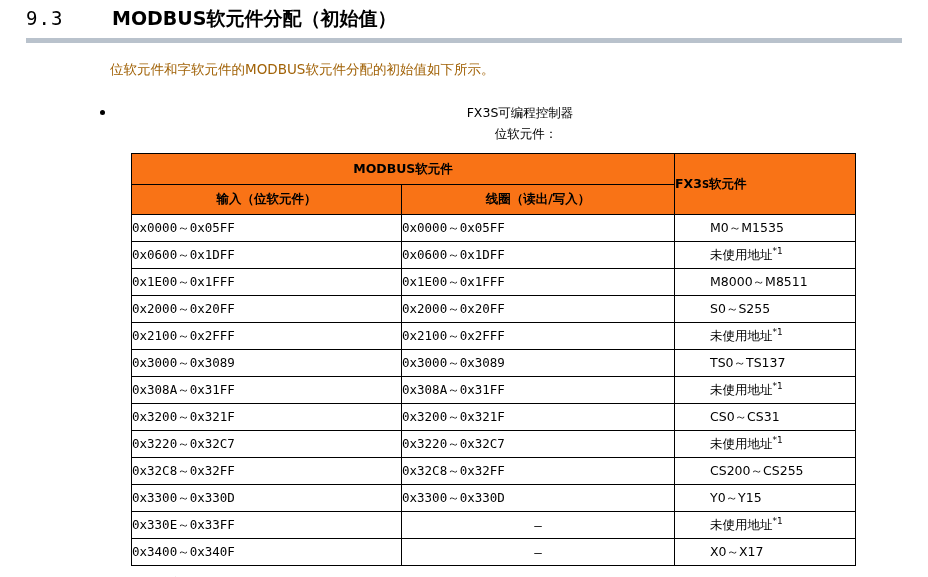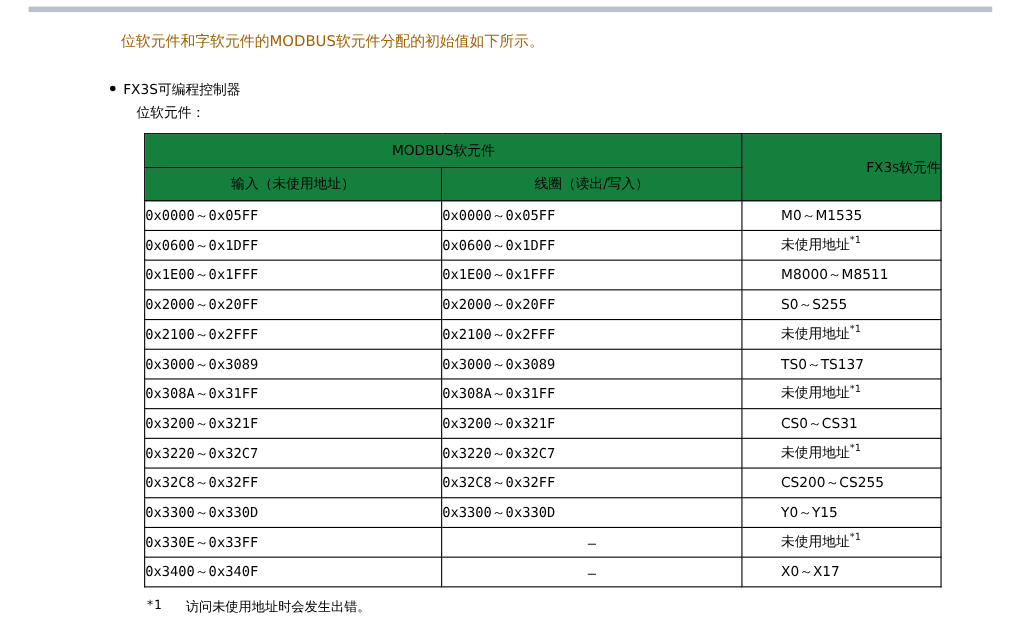--- a/index.html
+++ b/index.html
@@ -50,20 +50,21 @@
   .intro {
     margin: 18px 0 0 110px;
     font-family: "DejaVu Sans", sans-serif;
     font-size: 13.5px;
     color: #a16207;
   }
   
   .bullet-block {
     margin: 26px 0 0 112px;
     position: relative;
+    text-align: center;
   }
   .bullet-dot {
     position: absolute;
     left: -12px;
     top: 5px;
     width: 5px;
     height: 5px;
     background: #000;
     border-radius: 50%;
   }
@@ -83,39 +84,39 @@
     margin: 10px 0 0 131px;
     width: 724px;
     table-layout: fixed;
   }
   table.modbus th, table.modbus td {
     border: 1px solid #000;
     padding: 0;
     vertical-align: middle;
   }
   table.modbus th {
-    background: #15803d;
-    font-weight: normal;
+    background: #f97316;
+    font-weight: bold;
   }
   .th-group {
     height: 30px;
     font-family: "DejaVu Sans", sans-serif;
     font-size: 12.5px;
     text-align: center;
   }
   .th-sub {
     height: 29px;
     font-family: "DejaVu Sans", sans-serif;
     font-size: 12.5px;
     text-align: center;
   }
   .th-right {
     font-family: "DejaVu Sans", sans-serif;
     font-size: 12.5px;
-    text-align: right;
+    text-align: left;
   }
   .th-right .sub {
     font-size: 10px;
   }
   td.cell {
     height: 26px;
     font-family: "DejaVu Sans Mono", monospace;
     font-size: 12.5px;
     padding-left: 8px;
     white-space: nowrap;
@@ -147,20 +148,24 @@
   .footnote .mark {
     font-family: "DejaVu Sans Mono", monospace;
     font-size: 11.5px;
   }
 </style>
 </head>
 <body>
 
 <div class="page">
 
+  <div class="heading-row">
+    <div class="heading-num">9.3</div>
+    <div class="heading-title">MODBUS软元件分配（初始值）</div>
+  </div>
   <div class="heading-rule"></div>
 
   <div class="intro">位软元件和字软元件的MODBUS软元件分配的初始值如下所示。</div>
 
   <div class="bullet-block">
     <span class="bullet-dot"></span>
     <div class="bullet-line1">FX3S可编程控制器</div>
     <div class="bullet-line2">位软元件：</div>
   </div>
 
@@ -169,21 +174,21 @@
       <col class="col1">
         <col class="col2">
         <col class="col3">
     </colgroup>
     <thead>
       <tr>
         <th class="th-group" colspan="2">MODBUS软元件</th>
         <th class="th-right" rowspan="2"><span>FX3</span><span class="sub">S</span><span>软元件</span></th>
       </tr>
       <tr>
-        <th class="th-sub">输入（未使用地址）</th>
+        <th class="th-sub">输入（位软元件）</th>
         <th class="th-sub">线圈（读出/写入）</th>
       </tr>
     </thead>
     <tbody>
         <tr>
           <td class="cell">0x0000～0x05FF</td>
           <td class="cell">0x0000～0x05FF</td>
           <td class="cell cjk">M0～M1535</td>
         </tr>
         <tr>

